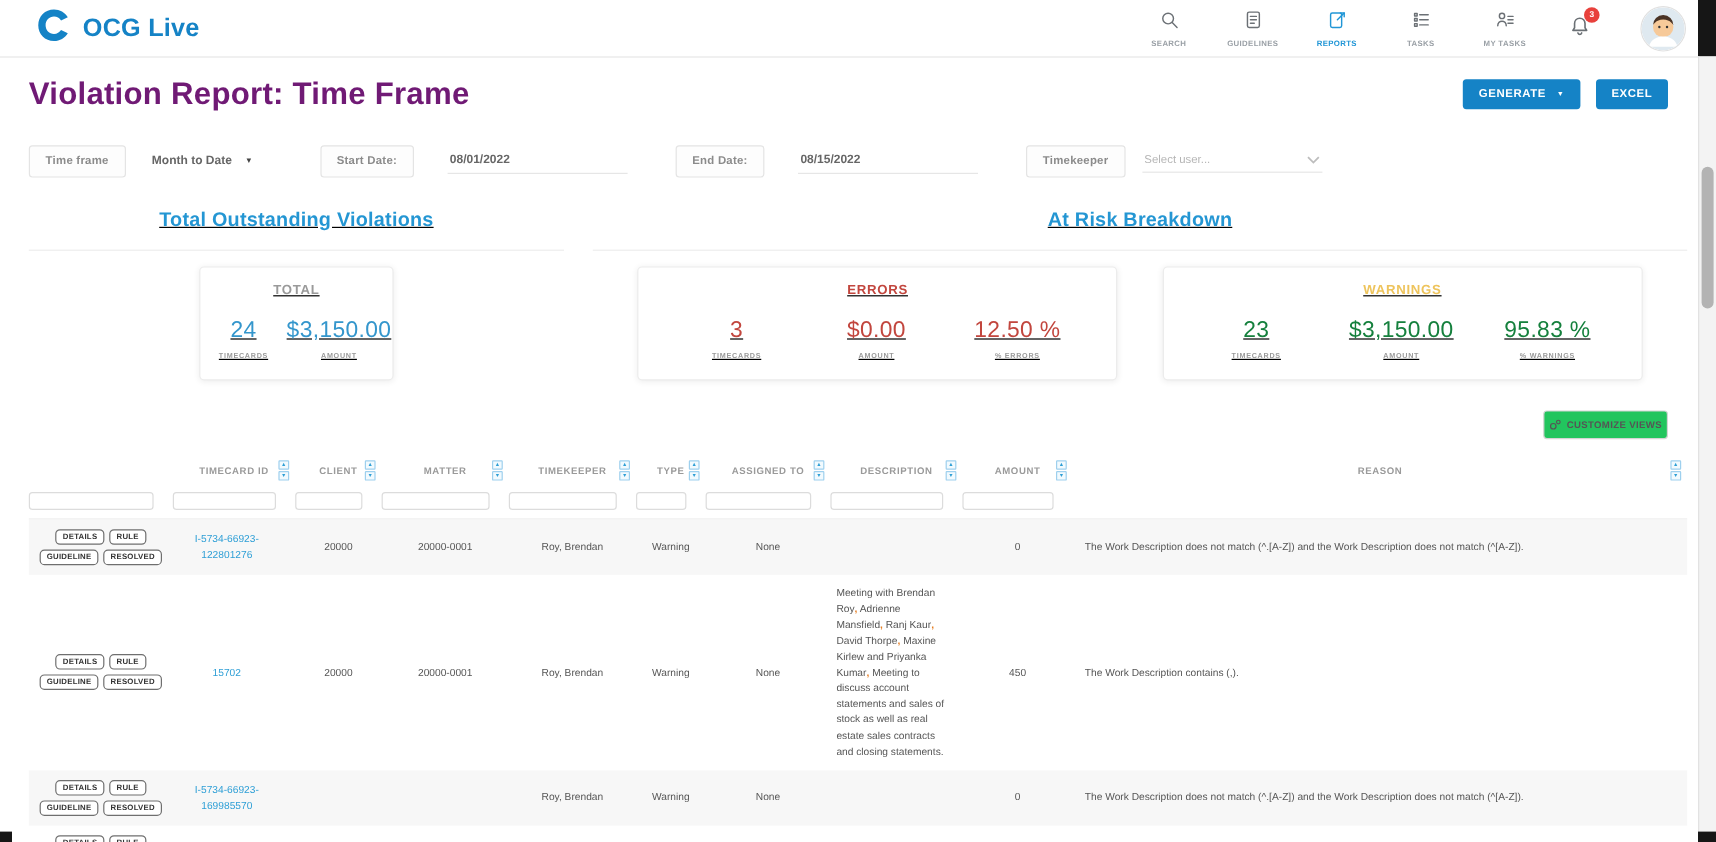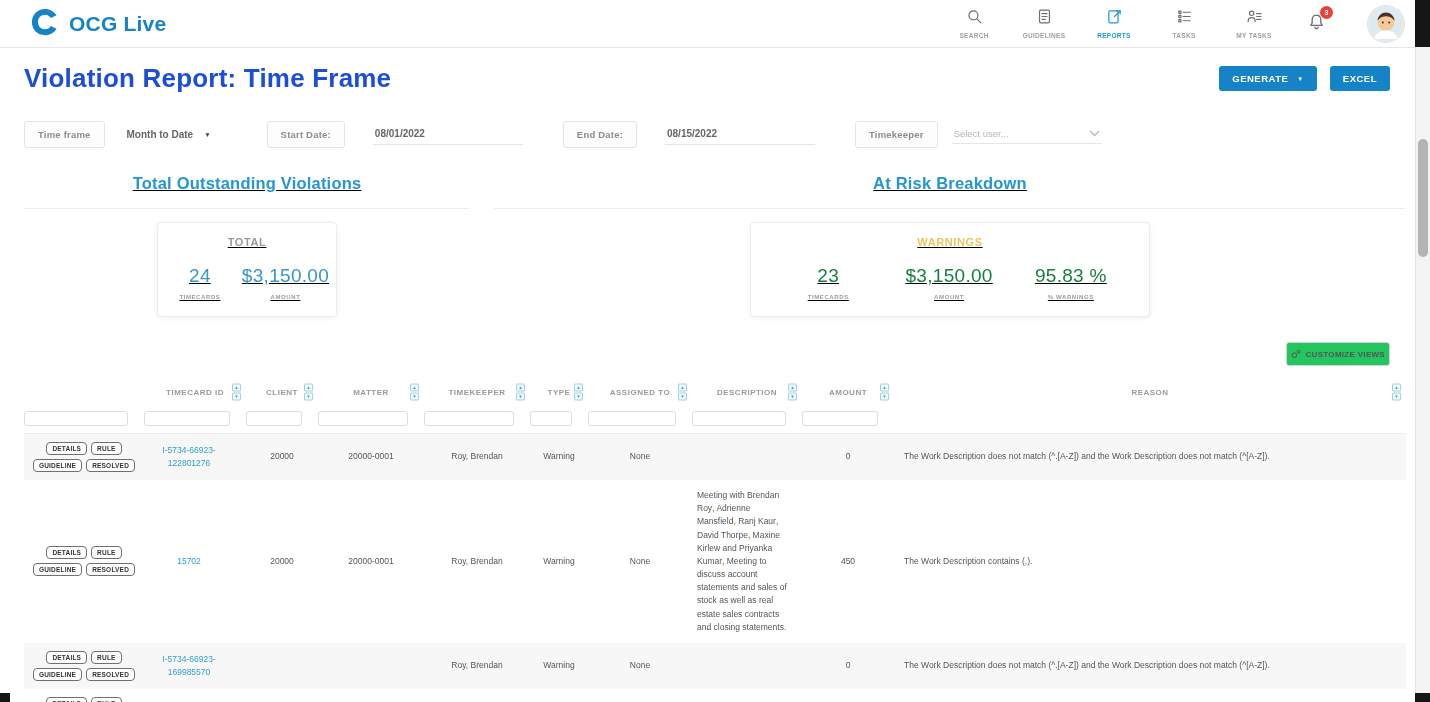--- a/index.html
+++ b/index.html
@@ -27,21 +27,21 @@
   
   .edge-top { position:absolute; top:0; right:0; width:15px; height:47px; background:#161616; z-index:9; }
   .scroll-track { position:absolute; top:47px; right:0; width:15px; height:655px; background:#f3f3f3;
     border-left:1px solid #e2e2e2; z-index:9; }
   .scroll-thumb { position:absolute; top:92px; left:2px; width:10px; height:118px; background:#b3b3b3; border-radius:5px; cursor:pointer; }
   .corner-bl { position:absolute; left:0; bottom:0; width:10px; height:9px; background:#161616; z-index:10; }
   .corner-br { position:absolute; right:0; bottom:0; width:15px; height:9px; background:#161616; z-index:10; }
 
   
   .page-head { display:flex; align-items:flex-start; justify-content:space-between; padding:15px 40px 4px 24px; }
-  .page-title { font-size:26px; color:#1d4ed8; font-weight:600; letter-spacing:.2px; }
+  .page-title { font-size:26px; color:#701a75; font-weight:600; letter-spacing:.2px; }
   .head-actions { display:flex; gap:13px; margin-top:3px; }
   .btn-primary { background:#1583c6; color:#fff; font-size:9.5px; font-weight:700; border:none; border-radius:3px;
     padding:7px 13px; letter-spacing:.5px; display:flex; align-items:center; gap:9px; cursor:pointer;
     font-family:"Liberation Sans", sans-serif; }
   .btn-primary .caret { font-size:6px; }
 
   
   .filters { display:flex; align-items:center; margin:22px 0 0 24px; height:28px; }
   .chip { background:#fdfdfd; border:1px solid #e4e4e4; border-radius:3px; color:#8b8b8b; font-size:9.5px;
     font-weight:700; padding:7px 13px; letter-spacing:.2px; white-space:nowrap; }
@@ -61,21 +61,21 @@
 
   
   .summary { display:flex; margin:26px 24px 0 24px; gap:24px;text-decoration:underline; }
   .sum-left { width:446px; }
   .sum-right { flex:1; }
   .sum-head { font-size:16.5px; font-weight:700; color:#2496d3; text-align:center; padding-bottom:15px;
     border-bottom:1px solid #ededed; letter-spacing:.2px; }
   .cards { display:flex; justify-content:space-evenly; margin-top:13px; }
   .card { background:#fff; border:1px solid #ececec; border-radius:4px; box-shadow:0 1px 5px rgba(0,0,0,.07);
     height:95px; padding-top:13px; }
-  .card.total { width:180px; }
+  .card.total { width:162px; }
   .card.wide { width:400px; }
   .card-title { text-align:center; font-size:11px; font-weight:700; letter-spacing:.6px; }
   .card.total .card-title { color:#9a9a9a; }
   .card.errors .card-title { color:#c2463e; }
   .card.warnings .card-title { color:#eec45c; }
   .metrics { display:flex; justify-content:space-evenly; margin-top:17px; }
   .metric { text-align:center; min-width:70px; }
   .metric .val { font-size:19px; font-weight:500; letter-spacing:.3px; }
   .card.total .val { color:#3496cc; }
   .card.errors .val { color:#c2463e; }
@@ -258,20 +258,37 @@
             <div class="val">$3,150.00</div>
             <div class="cap">AMOUNT</div>
           </div>
         </div>
       </div>
     </div>
   </div>
   <div class="sum-right">
     <div class="sum-head">At Risk Breakdown</div>
     <div class="cards">
+      <div class="card wide errors">
+        <div class="card-title">ERRORS</div>
+        <div class="metrics">
+          <div class="metric">
+            <div class="val">3</div>
+            <div class="cap">TIMECARDS</div>
+          </div>
+          <div class="metric">
+            <div class="val">$0.00</div>
+            <div class="cap">AMOUNT</div>
+          </div>
+          <div class="metric">
+            <div class="val">12.50 %</div>
+            <div class="cap">% ERRORS</div>
+          </div>
+        </div>
+      </div>
       <div class="card wide warnings">
         <div class="card-title">WARNINGS</div>
         <div class="metrics">
           <div class="metric">
             <div class="val">23</div>
             <div class="cap">TIMECARDS</div>
           </div>
           <div class="metric">
             <div class="val">$3,150.00</div>
             <div class="cap">AMOUNT</div>

